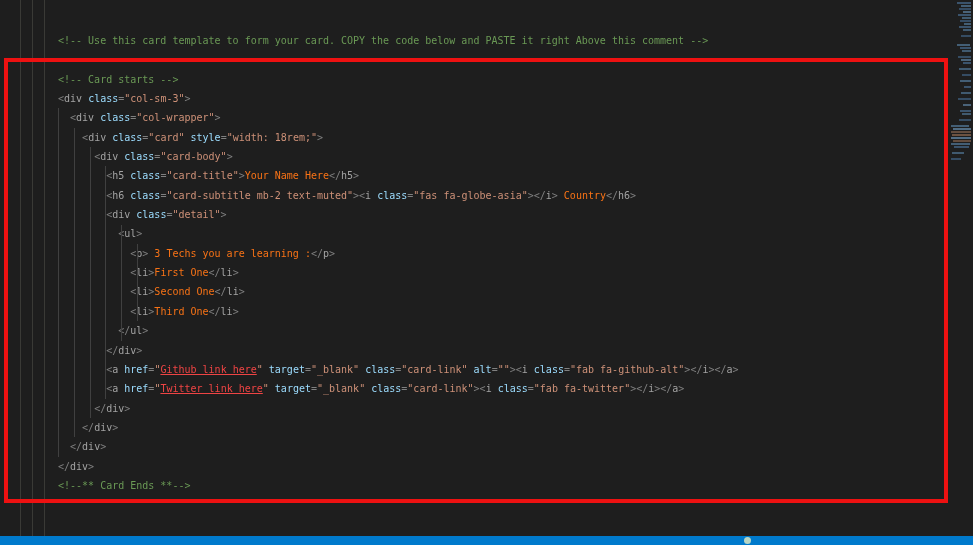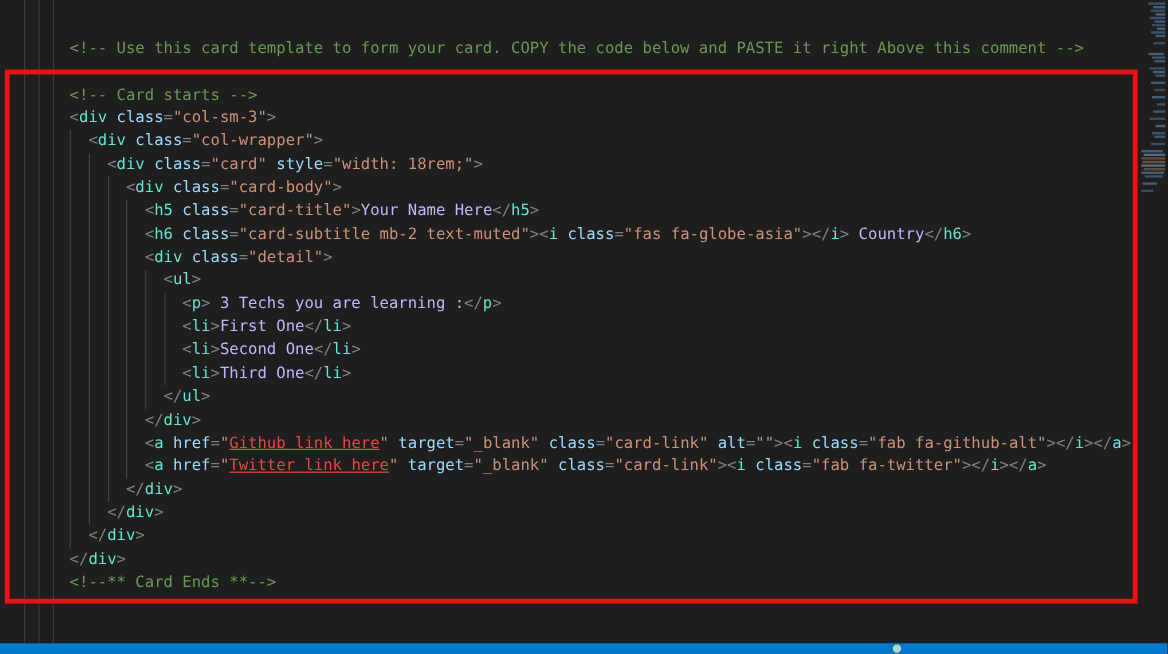--- a/index.html
+++ b/index.html
@@ -23,45 +23,45 @@
     background:#3a3a36;
   }
 
   
   #code {
     position:absolute;
     left:0; top:0;
     width:973px;
     height:407px;
     padding-top:31px;
-    font-size:13px;
+    font-size:10px;
     line-height:19.35px;
     white-space:pre;
     letter-spacing:0px;
   }
   .line {
     height:19.35px;
     position:relative;
     padding-left:58px;
   }
 
   
   .guide {
     position:absolute;
     width:1px;
     background:#404040;
   }
 
   
   .cmt   { color:#6a9955; }
   .punc  { color:#808080; }
-  .tag   { color:#5eead4; }
+  .tag   { color:#a3a3a3; }
   .attr  { color:#9cdcfe; }
   .str   { color:#ce9178; }
-  .txt   { color:#c4b5fd; }
+  .txt   { color:#f97316; }
   .lnk   { color:#ef4444; text-decoration:underline; }
 
   
   #redbox {
     position:absolute;
     border:4px solid #ee1111;
     pointer-events:none;
   }
 
   

